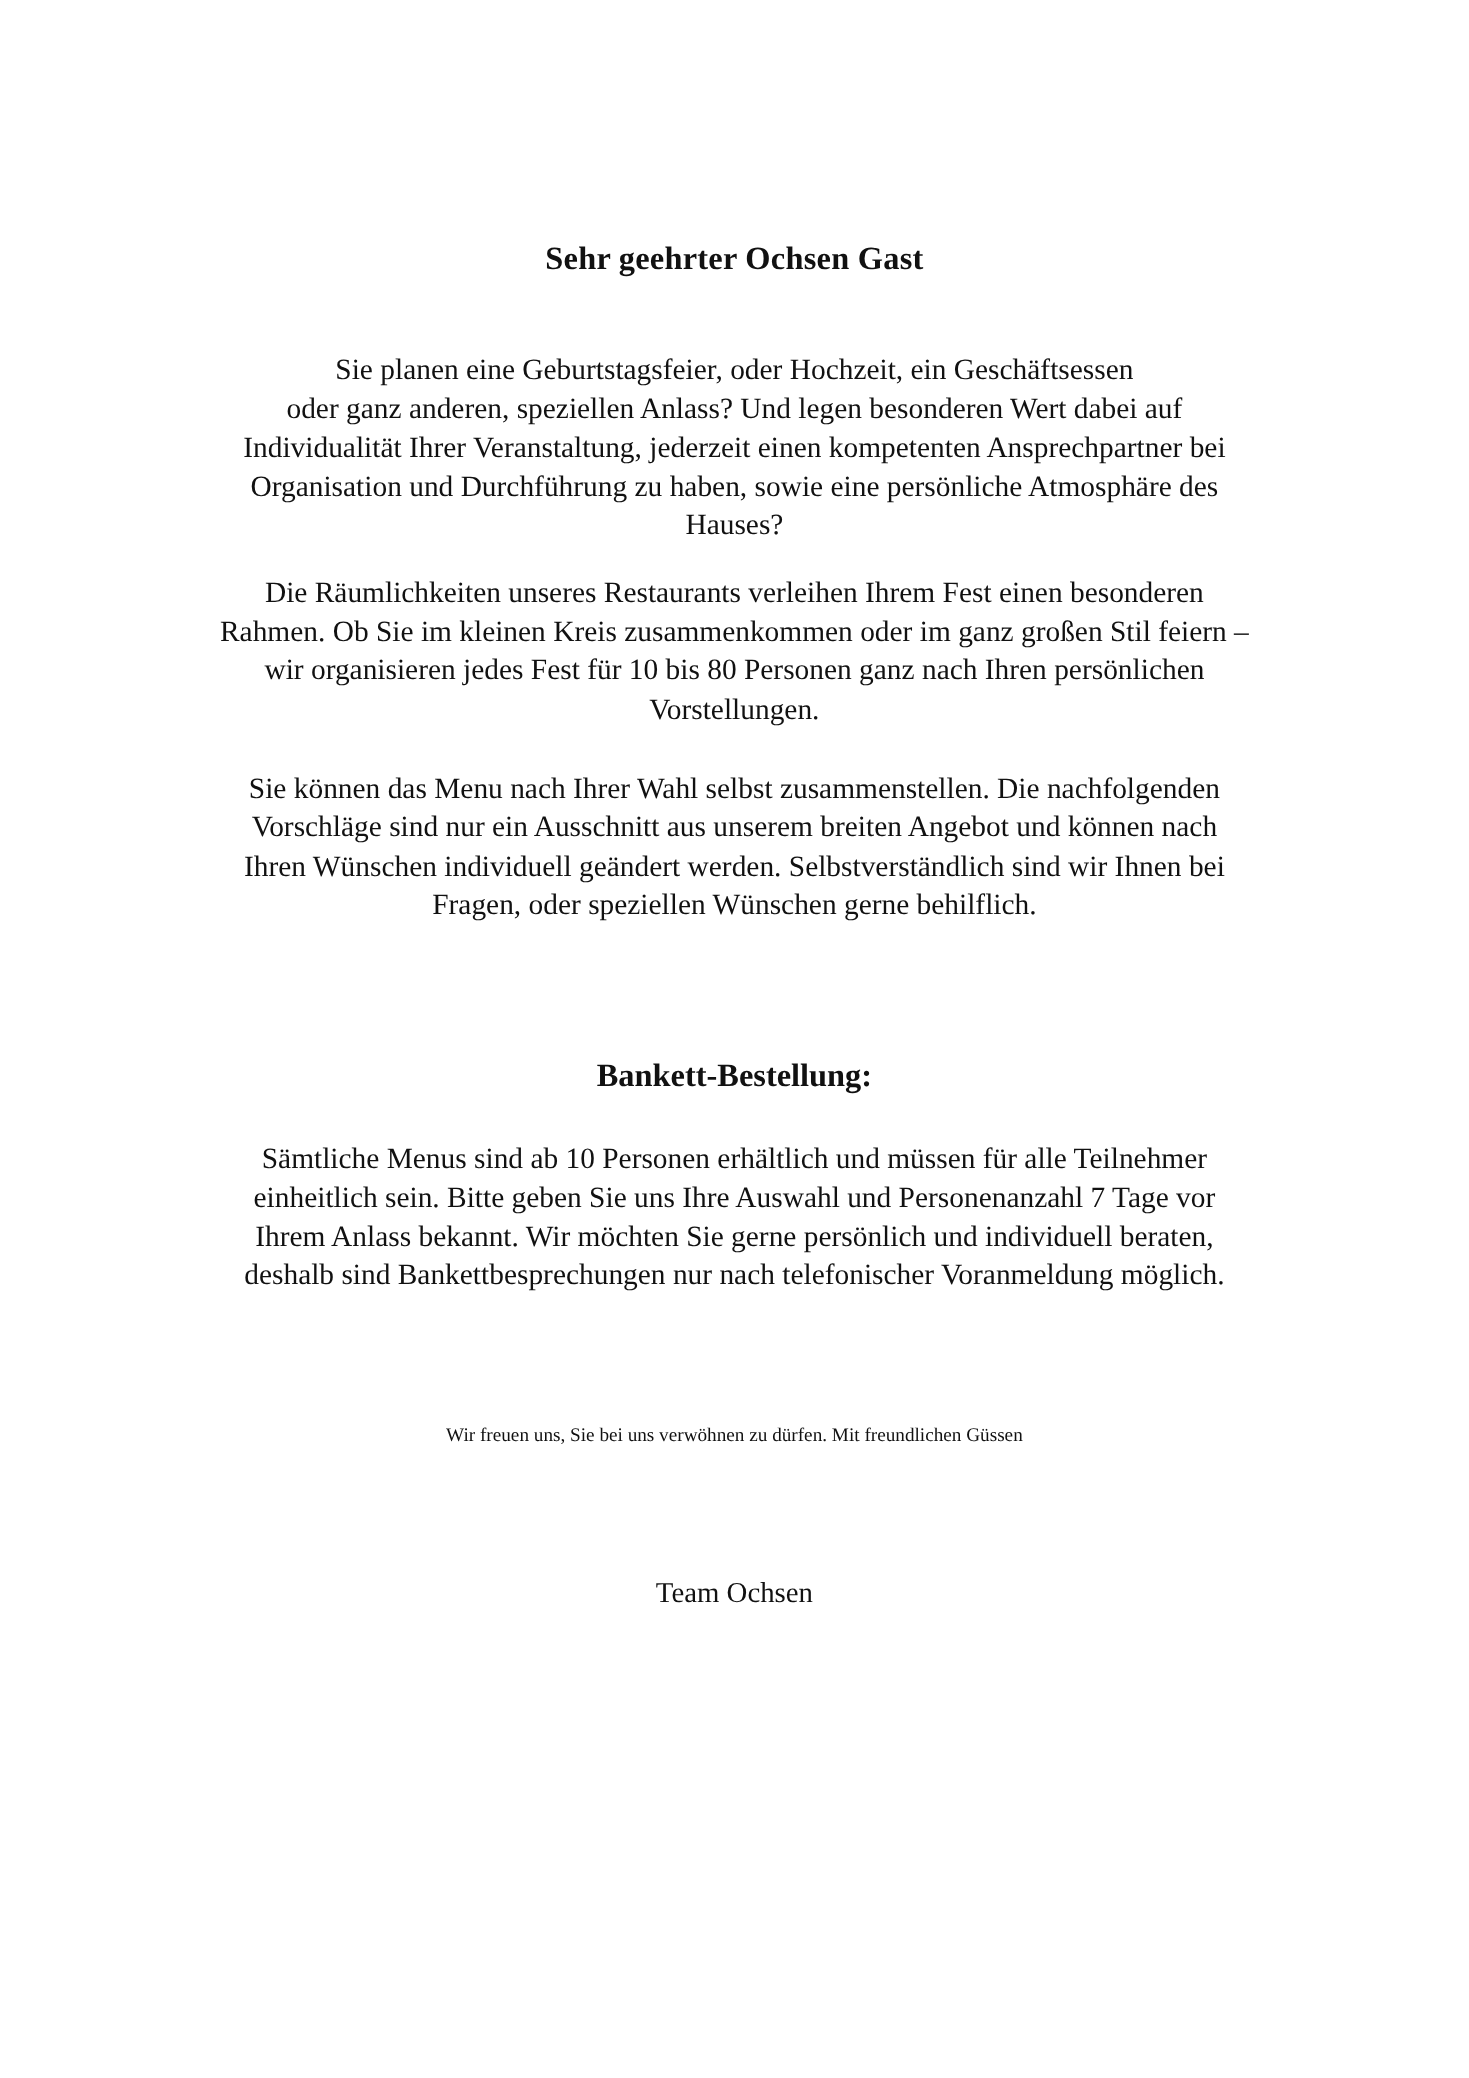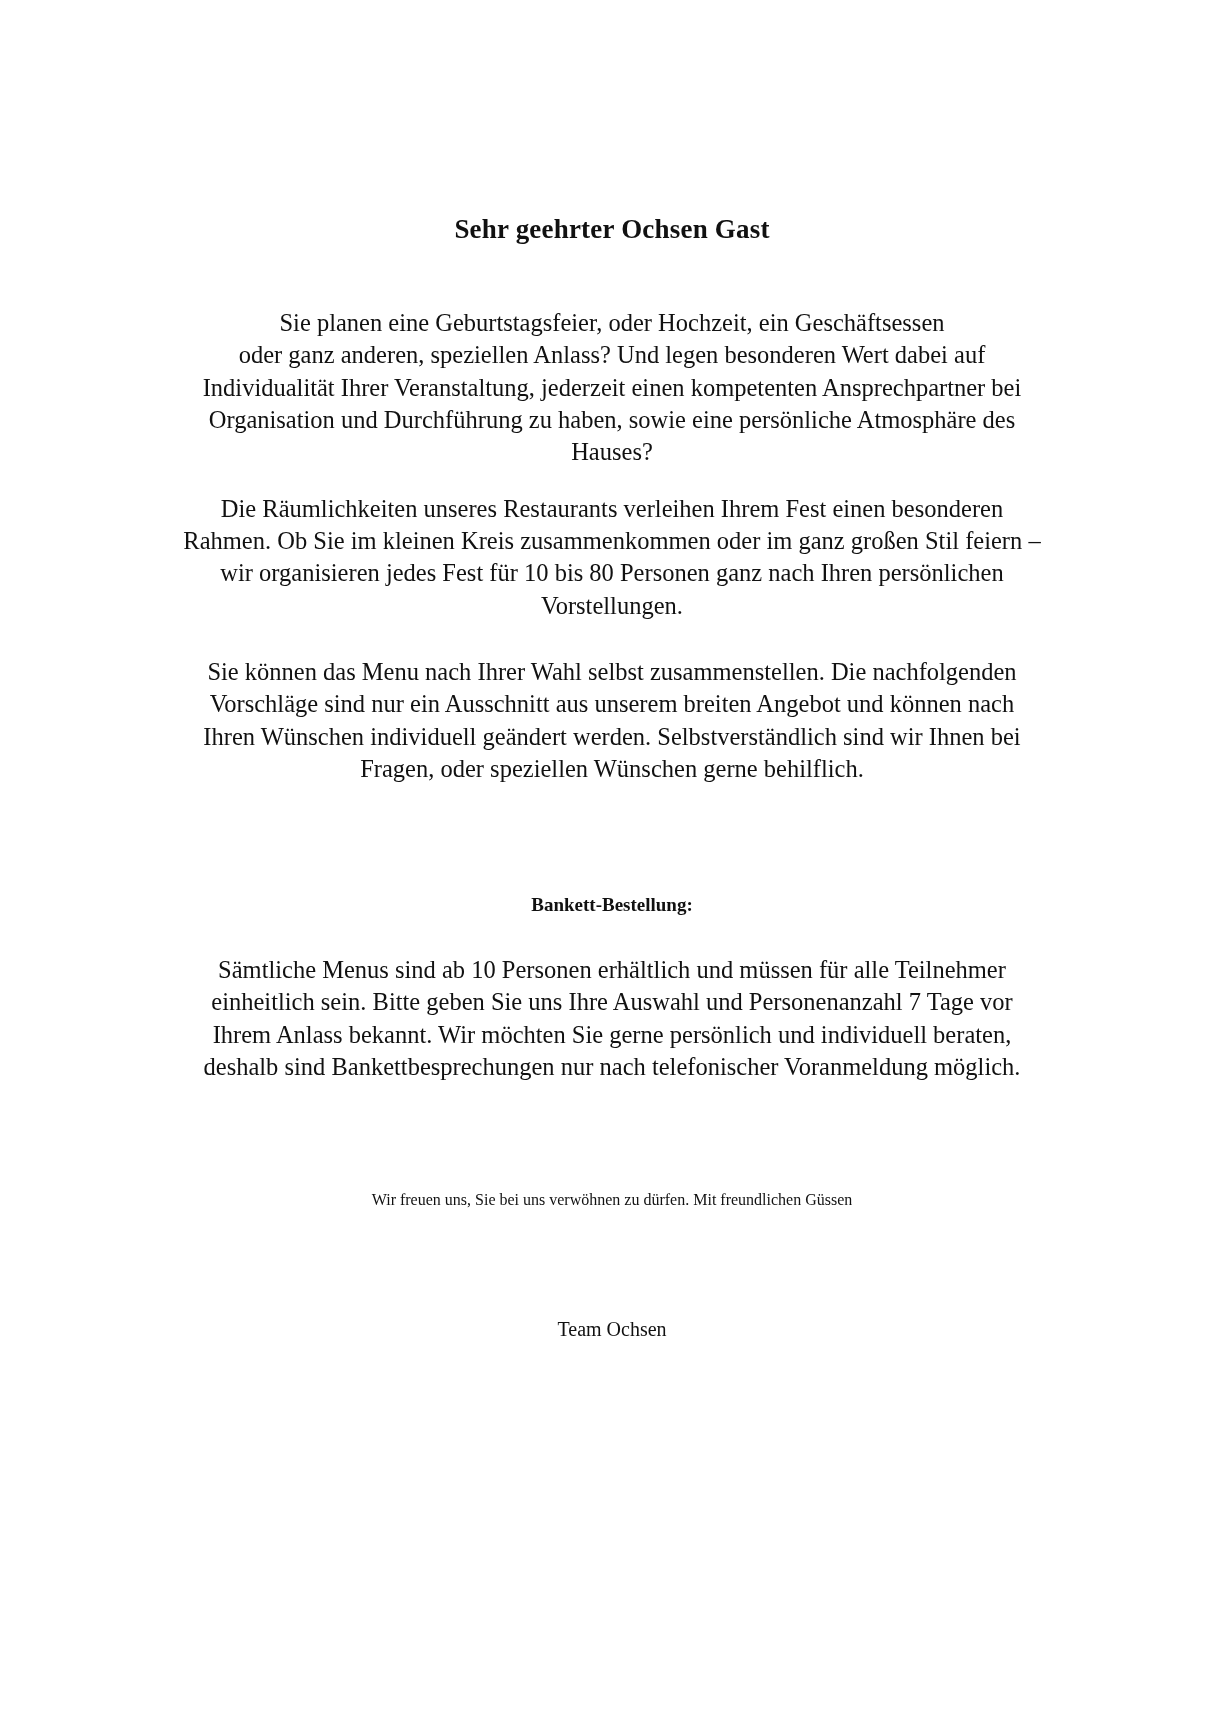--- a/index.html
+++ b/index.html
@@ -17,21 +17,21 @@
   .page {
     position: relative;
     width: 1224px;
     height: 1732px;
     box-sizing: border-box;
     padding: 0;
     background: #ffffff;
   }
   .content {
     width: 860px;
-    margin: 16px auto;
+    margin: 2px auto;
     padding-top: 196px;
     text-align: center;
   }
   .doc-title {
     font-size: 27px;
     font-weight: bold;
     letter-spacing: 0.2px;
     margin: 0 0 60px 0;
     line-height: 1.3;
   }
@@ -41,32 +41,32 @@
     margin: 0 0 34px 0;
     text-align: center;
   }
   .para.tight {
     margin-bottom: 0;
   }
   .gap-lg { height: 36px; }
   .gap-xl { height: 74px; }
   .gap-md { height: 24px; }
   .section-heading {
-    font-size: 19px;
+    font-size: 27px;
     font-weight: bold;
     margin: 0 0 36px 0;
     line-height: 1.3;
   }
   .signoff {
     font-size: 16px;
     line-height: 1.32;
     margin: 0;
   }
   .team {
-    font-size: 20px;
+    font-size: 24px;
     line-height: 1.3;
     margin: 0;
     padding-top: 106px;
   }
   b, strong { font-weight: normal; }
 </style>
 </head>
 <body>
 
 <div class="page">

